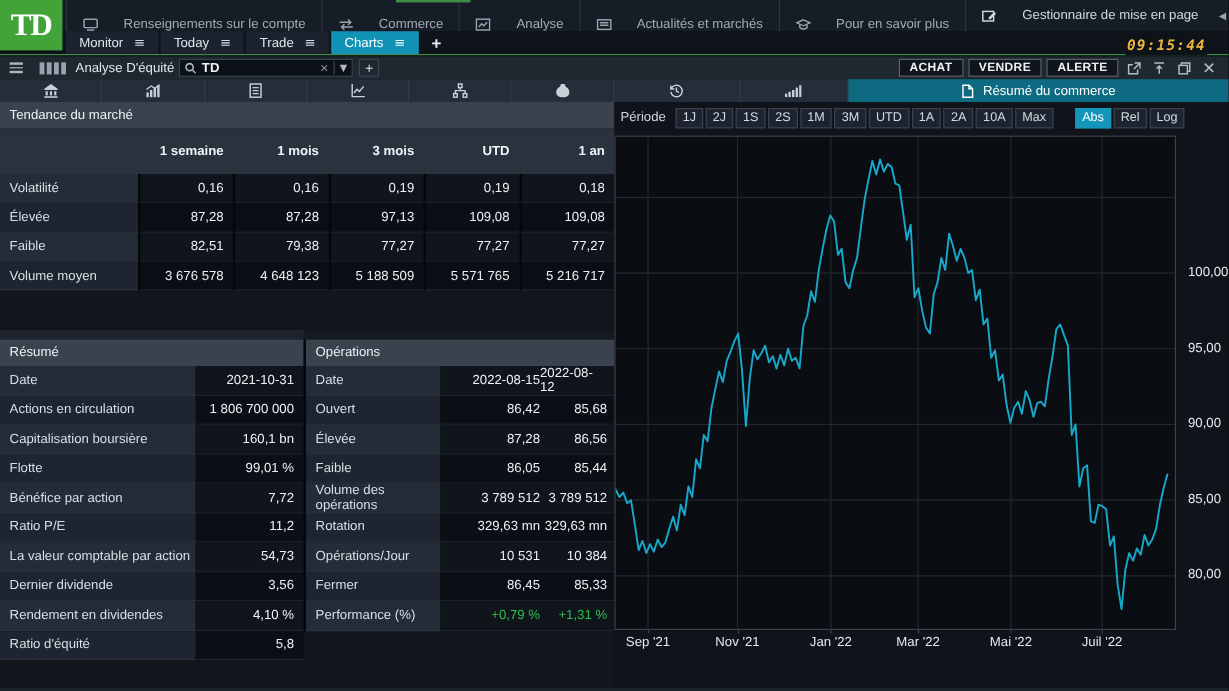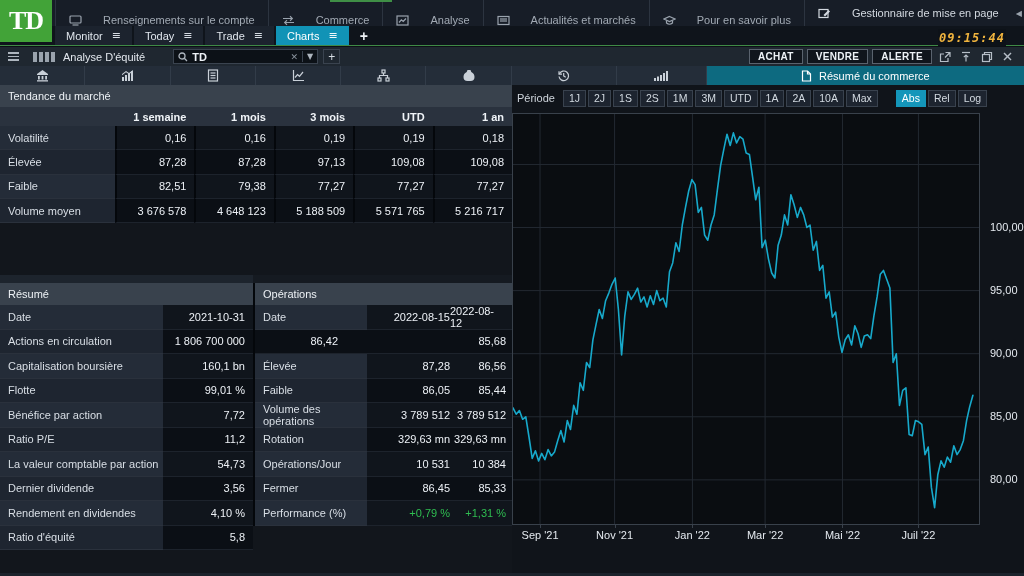--- a/index.html
+++ b/index.html
@@ -32,21 +32,21 @@
   .clock{position:absolute;right:18px;top:29px;width:68px;height:17px;background:#0d1218;color:#f0b43e;
          font-family:"DejaVu Sans Mono",monospace;font-weight:bold;font-style:italic;font-size:12px;
          letter-spacing:1px;display:grid;place-items:center;z-index:4}
 
   
   .row3{position:absolute;left:0;top:47px;right:0;height:19px;background:#1f2730;display:flex;align-items:center;padding:0 5px}
   .burger{display:flex;flex-direction:column;gap:2px;margin:0 6px 0 3px}
   .burger i{display:block;width:11px;height:1.5px;background:#aeb6bf}
   .colpick{display:flex;gap:2px;margin:0 8px}
   .colpick i{display:block;width:4px;height:10px;background:#9aa3ad}
-  .panel-title{color:#e3e8ee;margin-right:28px;white-space:nowrap}
+  .panel-title{color:#e3e8ee;margin-right:4px;white-space:nowrap}
   .searchbox{width:145px;height:15px;background:#0c1117;border:1px solid #3a434f;display:flex;align-items:center;padding:0 4px;gap:4px}
   .searchbox .sval{color:#eef2f7;font-weight:bold;flex:1}
   .searchbox .clr{color:#8a939e;font-size:9px}
   .searchbox .sep{width:1px;height:11px;background:#3a434f}
   .searchbox .caret{color:#aeb6bf;font-family:"DejaVu Sans",sans-serif;font-size:8px}
   .plusbtn{width:17px;height:15px;border:1px solid #3a434f;display:grid;place-items:center;color:#d7dde4;font-size:12px;margin-left:5px}
   .r3-right{margin-left:auto;display:flex;align-items:center;gap:4px;margin-right:3px}
   .abtn{height:15px;padding:0 8px;background:#10151c;border:1px solid #5a636e;color:#eef2f6;
         font-size:10px;font-weight:bold;display:grid;place-items:center;letter-spacing:.3px}
   .wicon{width:17px;height:15px;display:grid;place-items:center}
@@ -54,21 +54,21 @@
   
   .row4{position:absolute;left:0;top:66px;right:0;height:19px;background:#242d39;display:flex}
   .itab{flex:0 0 85.3px;display:grid;place-items:center;border-right:1px solid #323c49;cursor:default}
   .htab{flex:0 0 105px;display:grid;place-items:center;border-right:1px solid #323c49}
   .stab{flex:0 0 90px;display:grid;place-items:center;border-right:1px solid #323c49}
   .atab{flex:1;display:flex;align-items:center;justify-content:center;gap:7px;background:#0d6a80;color:#fff}
 
   
   .left-panel{position:absolute;left:0;top:85px;width:512px;height:491px;background:#12161c}
   .section-head{height:22px;background:#39424d;color:#edf1f5;display:flex;align-items:center;padding:0 8px}
-  .trend-hrow{display:flex;height:19px;background:#2a323e}
+  .trend-hrow{display:flex;height:38px;background:#2a323e}
   .t-label{flex:0 0 115px;padding-left:8px;display:flex;align-items:center;color:#d9dfe6}
   .t-hcell,.t-cell{flex:1;display:flex;align-items:center;justify-content:flex-end;padding-right:8px}
   .t-hcell{color:#f0f4f8;font-weight:bold}
   .t-row{display:flex;height:24.33px}
   .t-row .t-cell{border-left:2px solid #04070b;color:#edf1f6;border-bottom:1px solid #1d232c}
   .t-row .t-label{border-bottom:1px solid #2a313c}
   .t-row:nth-child(odd) .t-label{background:#242c38}
   .t-row:nth-child(even) .t-label{background:#1e2530}
   .t-row:nth-child(odd) .t-cell{background:#10151c}
   .t-row:nth-child(even) .t-cell{background:#0b0f15}
@@ -447,20 +447,21 @@
     </div>
     <div class="operations">
       <div class="section-head">Opérations</div>
       <div id="operations-body">
           <div class="s-row">
             <div class="cell-label">Date</div>
             <div class="cell-v1">2022-08-15</div>
             <div class="cell-v2">2022-08-12</div>
           </div>
           <div class="s-row">
+            <div class="cell-label">Ouvert</div>
             <div class="cell-v1">86,42</div>
             <div class="cell-v2">85,68</div>
           </div>
           <div class="s-row">
             <div class="cell-label">Élevée</div>
             <div class="cell-v1">87,28</div>
             <div class="cell-v2">86,56</div>
           </div>
           <div class="s-row">
             <div class="cell-label">Faible</div>

